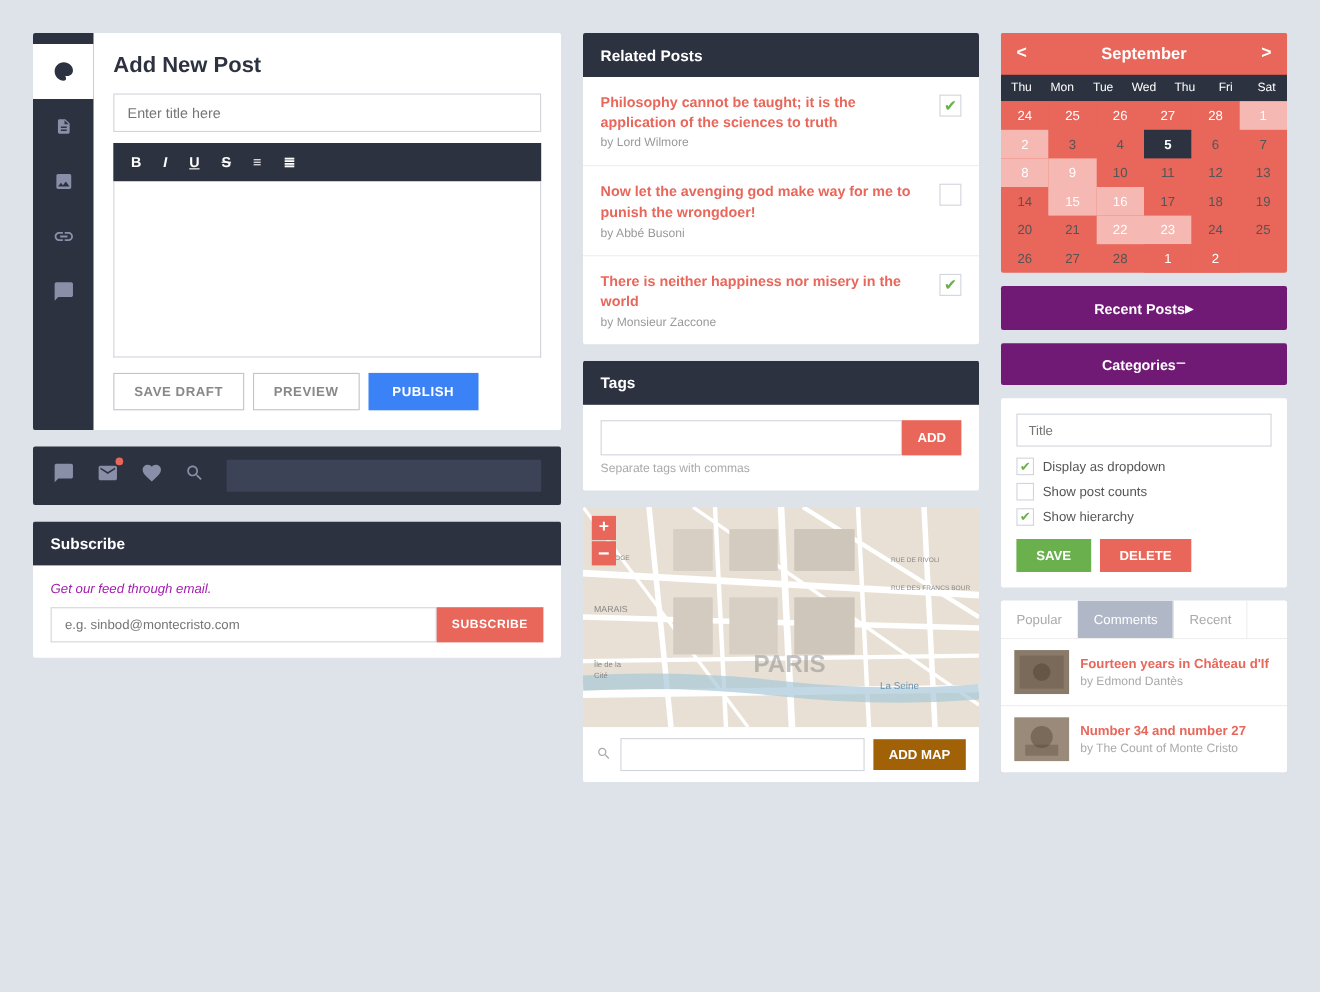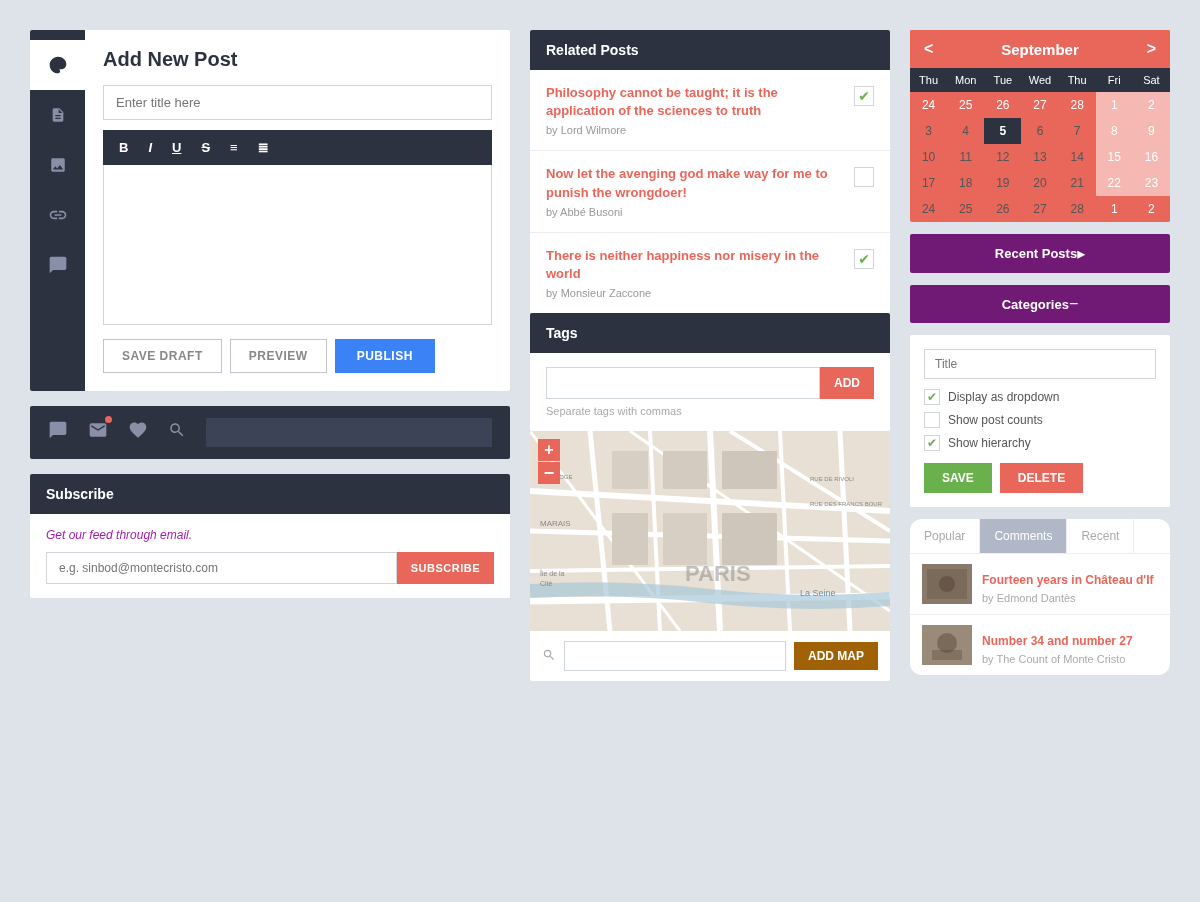--- a/index.html
+++ b/index.html
@@ -208,20 +208,21 @@
       font-weight: bold;
       color: #fff;
       cursor: pointer;
       letter-spacing: 0.5px;
     }
 
     
     .mid-col {
       display: flex;
       flex-direction: column;
+      gap: 15px;
       width: 360px;
       flex-shrink: 0;
     }
 
     
     .related-posts-card {
       background: #fff;
       border-radius: 2px;
       overflow: hidden;
     }
@@ -401,21 +402,21 @@
       background: #2d3241;
     }
     .cal-day-name {
       color: #fff;
       font-size: 11px;
       text-align: center;
       padding: 6px 2px;
     }
     .cal-body {
       display: grid;
-      grid-template-columns: repeat(7, 1fr);
+      grid-template-columns: repeat(6, 1fr);
     }
     .cal-cell {
       text-align: center;
       padding: 6px 2px;
       font-size: 12px;
       color: #555;
     }
     .cal-cell.outside {
       background: #e8665a;
       color: #fff;
@@ -510,21 +511,21 @@
       padding: 8px 18px;
       font-size: 12px;
       font-weight: bold;
       color: #fff;
       cursor: pointer;
     }
 
     
     .tabs-card {
       background: #fff;
-      border-radius: 12px;
+      border-radius: 2px;
       overflow: hidden;
     }
     .tabs-header {
       display: flex;
       border-bottom: 1px solid #eee;
     }
     .tab-item {
       padding: 10px 14px;
       font-size: 12px;
       color: #aaa;
@@ -533,21 +534,21 @@
     }
     .tab-item.active {
       background: #b0b8c8;
       color: #fff;
     }
     .tab-post {
       display: flex;
       gap: 10px;
       padding: 10px 12px;
       border-bottom: 1px solid #eee;
-      align-items: flex-end;
+      align-items: center;
     }
     .tab-post:last-child { border-bottom: none; }
     .tab-post-thumb {
       width: 50px;
       height: 40px;
       background: #c8c0b8;
       flex-shrink: 0;
       overflow: hidden;
     }
     .tab-post-thumb svg {

